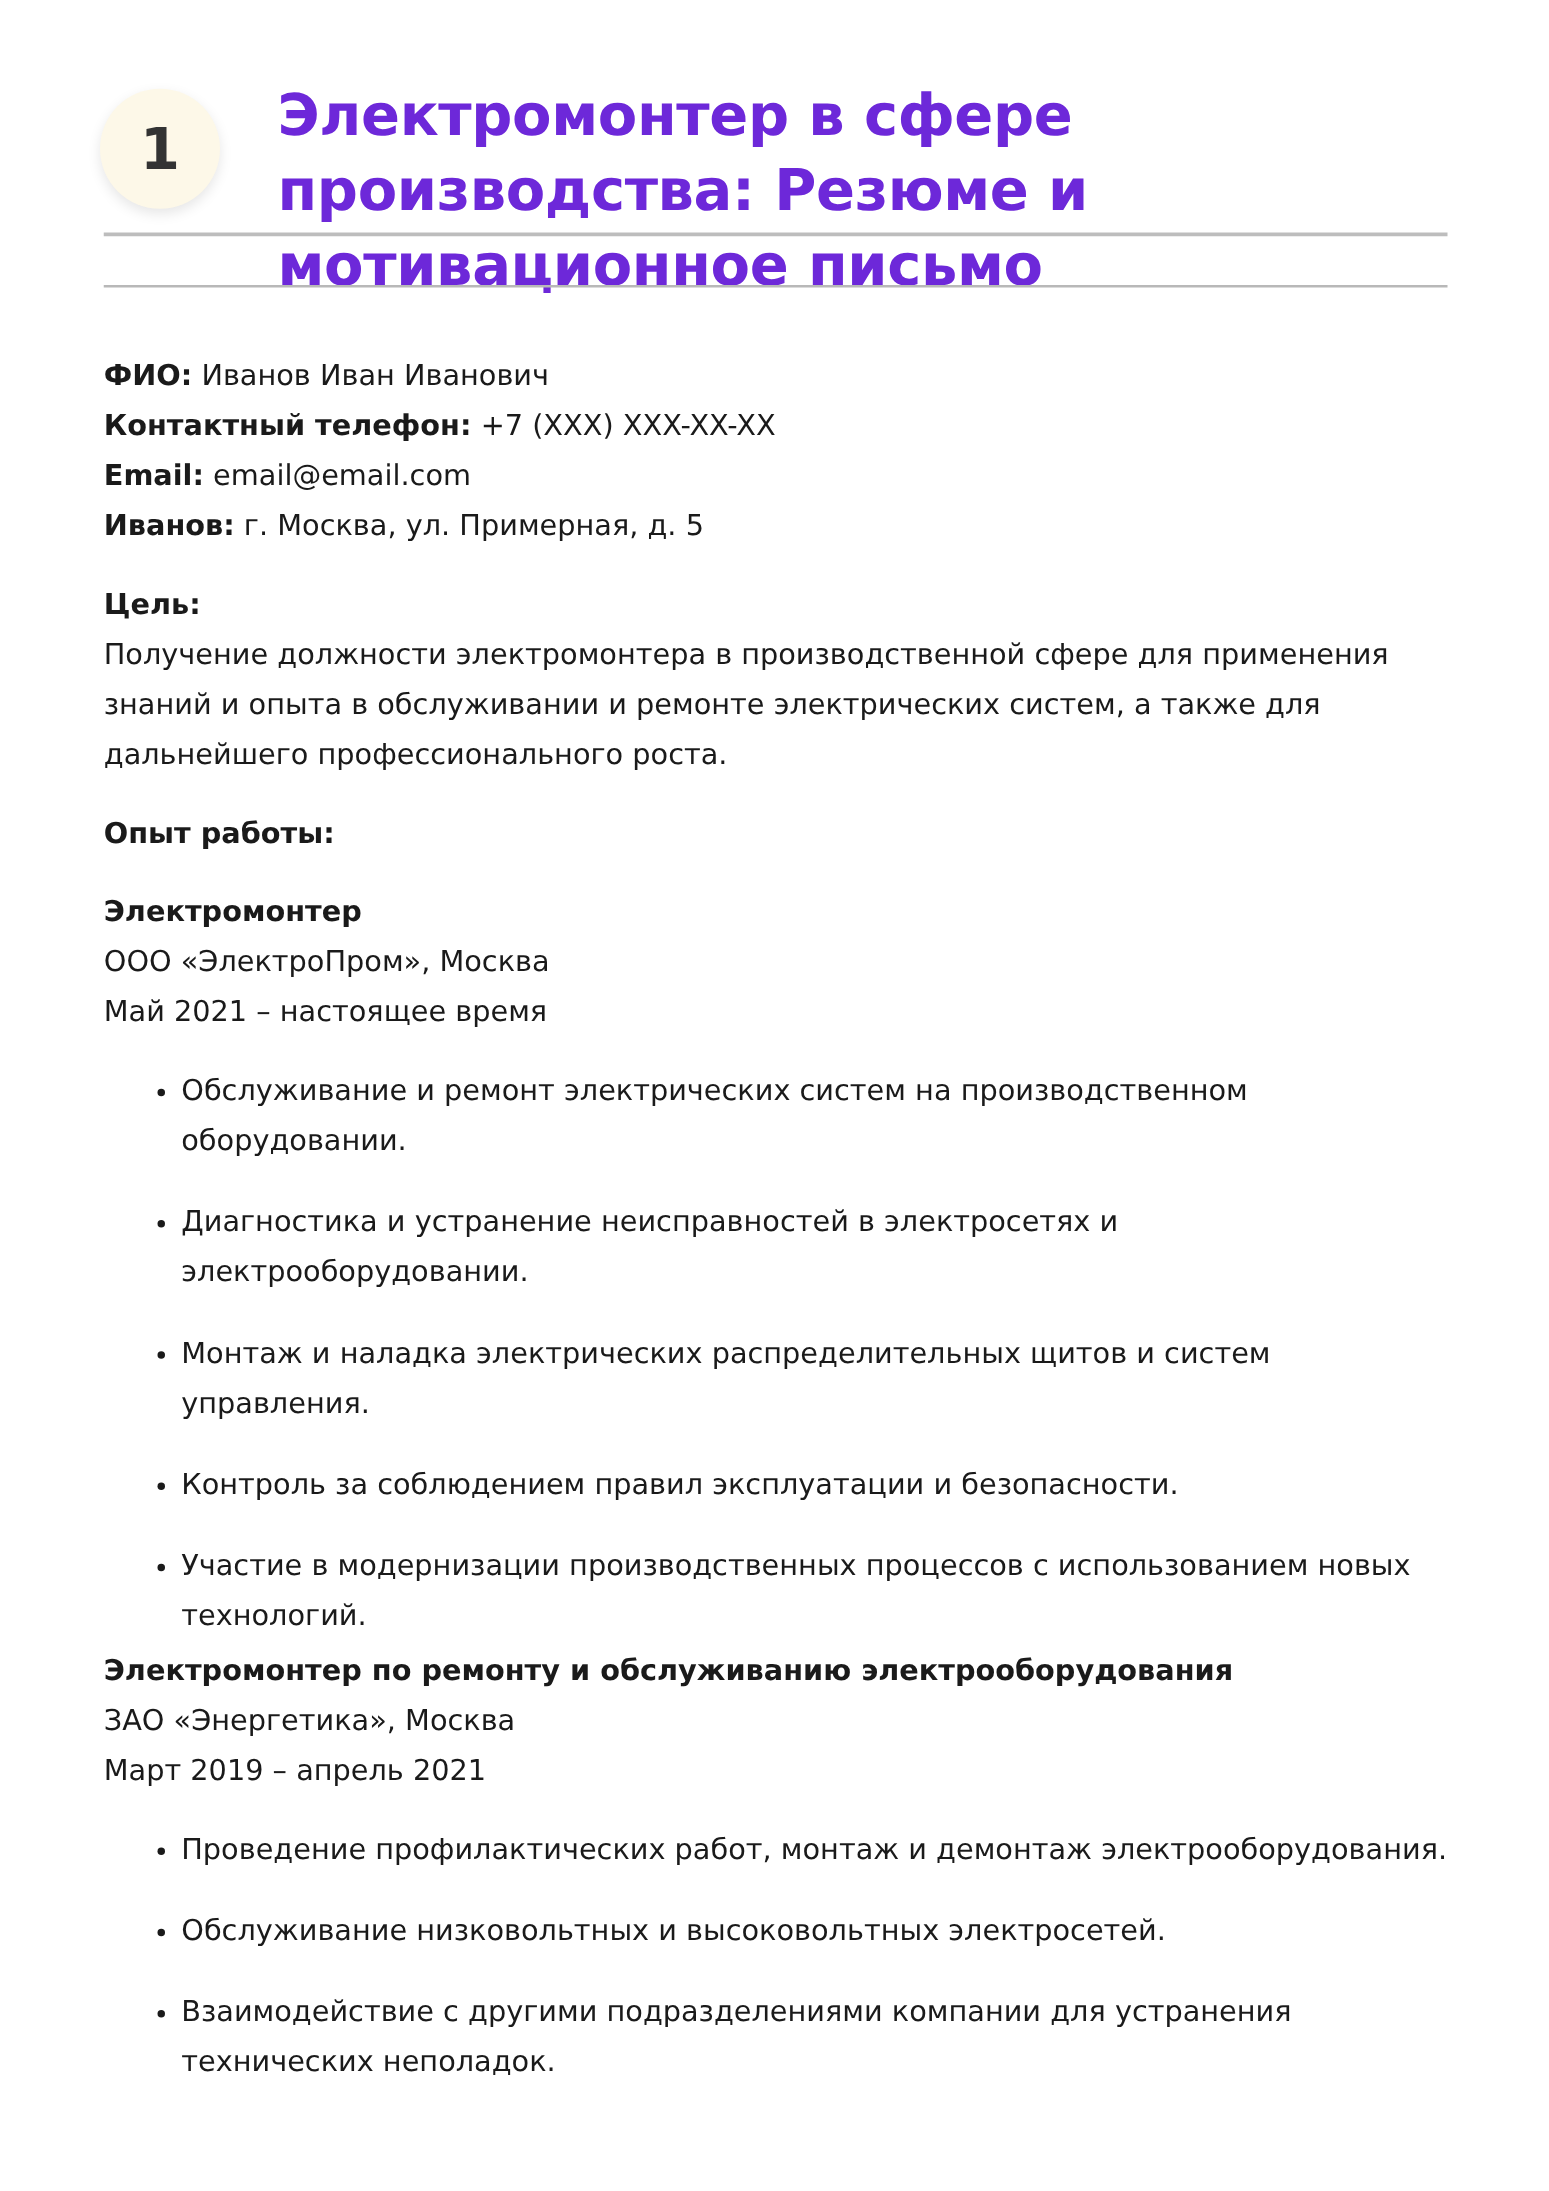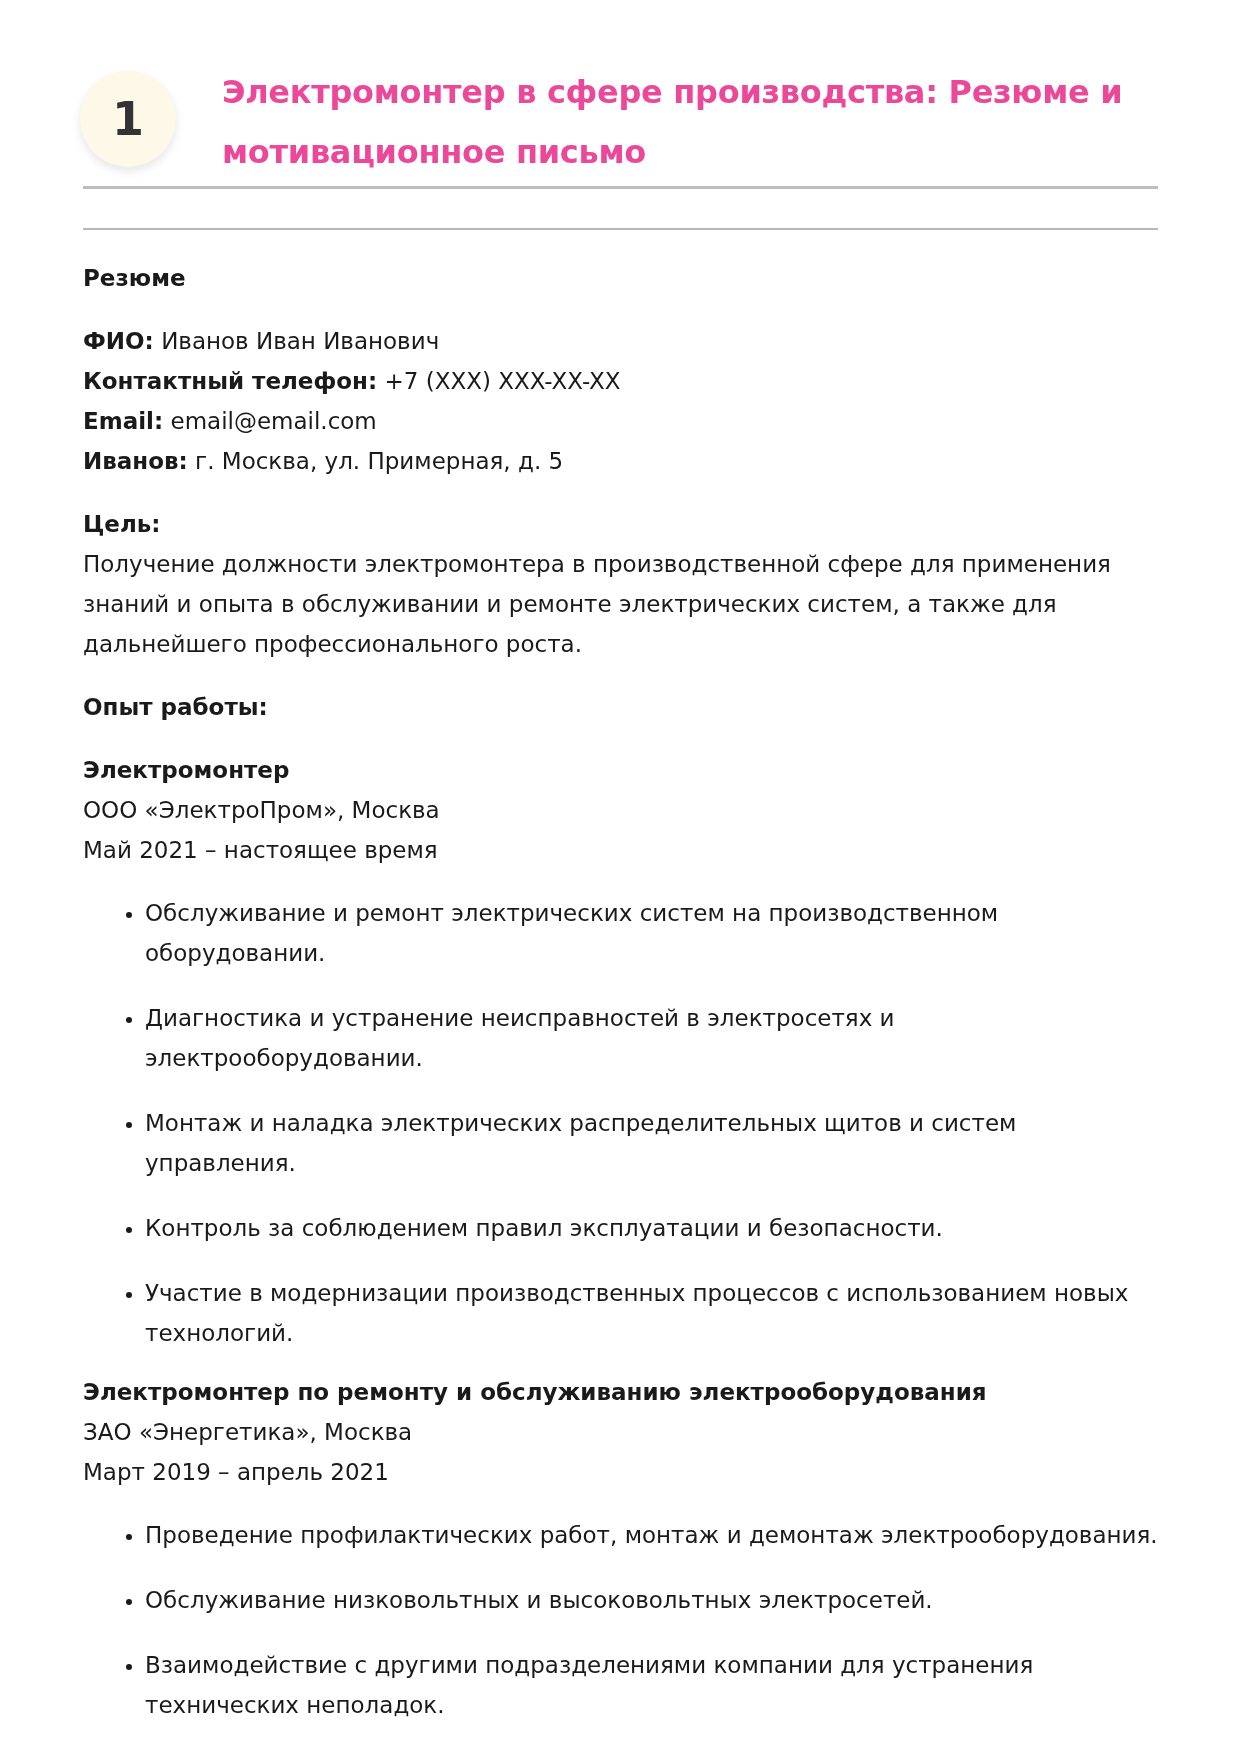--- a/index.html
+++ b/index.html
@@ -13,21 +13,21 @@
     .header { position: relative; height: 190px; }
     .badge {
       position: absolute; left: -3px; top: 71px; width: 96px; height: 96px;
       border-radius: 50%; background: #fdf8e8;
       box-shadow: 0 4px 10px rgba(0,0,0,0.10);
       display: flex; align-items: center; justify-content: center;
       font-weight: bold; font-size: 46px; color: #333333;
     }
     .title {
       position: absolute; left: 139px; top: 62px; width: 936px;
-      font-weight: bold; font-size: 32px; line-height: 60px; color: #ec4899;
+      font-weight: bold; font-size: 46px; line-height: 60px; color: #6d28d9;
       letter-spacing: -0.3px;
     }
     .rule-thick { position: absolute; left: 0; top: 186px; width: 1075px; height: 3px; background: #bdbdbd; }
     .rule-thin { position: absolute; left: 0; top: 228px; width: 1075px; height: 2px; background: #b8b8b8; }
 
     .content { position: absolute; left: 0; top: 258px; width: 1075px; font-size: 23px; line-height: 40px; }
     .section-title { font-weight: bold; margin: 0; }
     .kv { margin: 0; }
     .kv b { font-weight: bold; text-align: center; }
     p { margin: 0; }
@@ -41,21 +41,20 @@
 
 <div class="page">
   <div class="header">
     <div class="badge">1</div>
     <div class="title">Электромонтер в сфере производства: Резюме и мотивационное письмо</div>
   </div>
   <div class="rule-thick"></div>
   <div class="rule-thin"></div>
 
   <div class="content">
-    <p class="section-title">Резюме</p>
     <div class="gap-md"></div>
 
     <div>
       <p class="kv"><b>ФИО:</b> <span>Иванов Иван Иванович</span></p>
       <p class="kv"><b>Контактный телефон:</b> <span>+7 (XXX) XXX-XX-XX</span></p>
       <p class="kv"><b>Email:</b> <span>email@email.com</span></p>
       <p class="kv"><b>Иванов:</b> <span>г. Москва, ул. Примерная, д. 5</span></p>
     </div>
     <div class="gap-md"></div>
 
@@ -69,21 +68,21 @@
     <div>
       <p class="section-title">Электромонтер</p>
       <p>ООО «ЭлектроПром», Москва</p>
       <p>Май 2021 – настоящее время</p>
       <div class="gap-md"></div>
       <ul>
         <li>Обслуживание и ремонт электрических систем на производственном оборудовании.</li>
         <li>Диагностика и устранение неисправностей в электросетях и электрооборудовании.</li>
         <li>Монтаж и наладка электрических распределительных щитов и систем управления.</li>
         <li>Контроль за соблюдением правил эксплуатации и безопасности.</li>
-        <li style="margin-bottom:19px">Участие в модернизации производственных процессов с использованием новых технологий.</li>
+        <li style="margin-bottom:4px">Участие в модернизации производственных процессов с использованием новых технологий.</li>
       </ul>
     </div>
 
     <div>
       <p class="section-title">Электромонтер по ремонту и обслуживанию электрооборудования</p>
       <p>ЗАО «Энергетика», Москва</p>
       <p>Март 2019 – апрель 2021</p>
       <div class="gap-md"></div>
       <ul>
         <li>Проведение профилактических работ, монтаж и демонтаж электрооборудования.</li>

